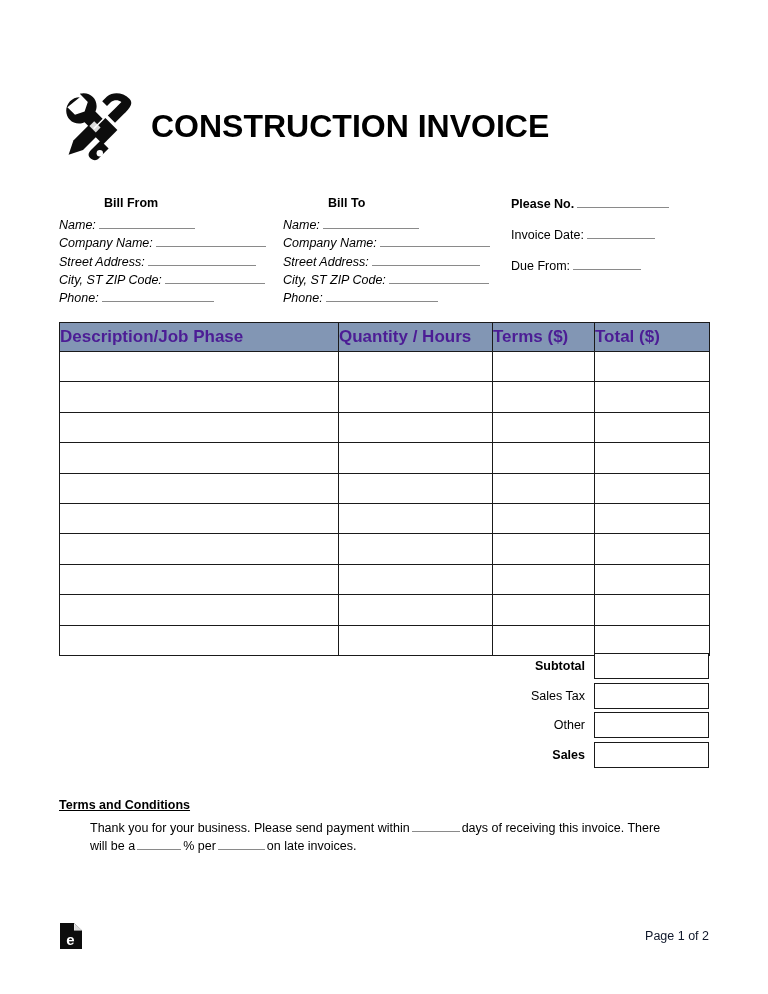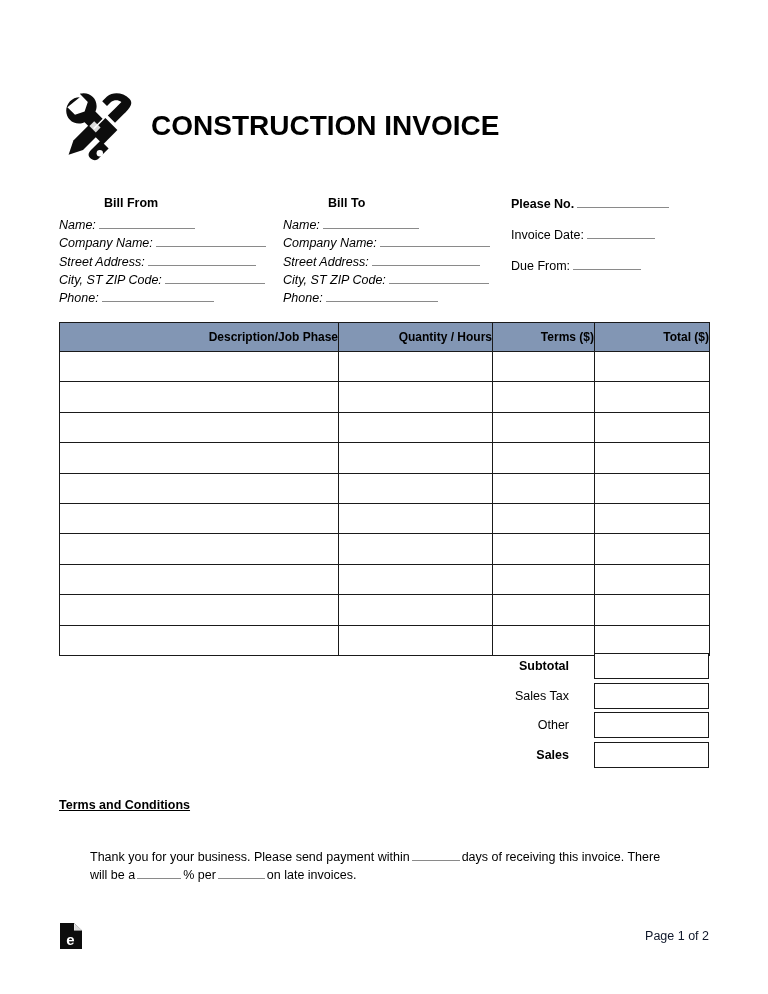--- a/index.html
+++ b/index.html
@@ -32,21 +32,21 @@
     display: flex;
     align-items: center;
   }
   .logo-icon {
     width: 80px;
     height: 80px;
     flex: 0 0 80px;
     display: block;
   }
   .doc-title {
-    font-size: 28px;
+    font-size: 32px;
     font-weight: bold;
     letter-spacing: 0px;
     line-height: 1;
     margin-left: 12px;
     white-space: nowrap;
   }
 
   
   .parties {
     position: absolute;
@@ -110,25 +110,25 @@
     border-collapse: collapse;
     table-layout: fixed;
   }
   .items-table th,
   .items-table td {
     border: 1.6px solid #1a1a1a;
     padding: 0;
   }
   .items-table thead th {
     background: #8296b4;
-    color: #000000;
+    color: #4c1d95;
     font-weight: bold;
-    font-size: 12px;
+    font-size: 17px;
     height: 28px;
-    text-align: right;
+    text-align: left;
     vertical-align: middle;
   }
   .items-table tbody td {
     height: 29.4px;
   }
   .col-desc  { width: 279px; }
   .col-qty   { width: 154px; }
   .col-price { width: 102px; }
   .col-total { width: 115px; }
 
@@ -137,21 +137,20 @@
     position: absolute;
     left: 430px;
     top: 652px;
     width: 279px;
   }
   .total-row {
     display: flex;
     align-items: center;
     height: 28.6px;
     margin-bottom: 1px;
-    gap: 16px;
   }
   .total-label {
     flex: 1 1 auto;
     text-align: right;
     font-size: 12.5px;
     padding-right: 9px;
     white-space: nowrap;
   }
   .total-label.bold { font-weight: bold; }
   .total-box {
@@ -170,21 +169,21 @@
     width: 650px;
   }
   .terms-title {
     text-align: left;
     font-weight: bold;
     font-size: 12.5px;
     text-decoration: underline;
     display: block;
   }
   .terms-body {
-    margin-top: 36px;
+    margin-top: 7px;
     padding: 0 30px 0 31px;
     font-size: 12.5px;
     line-height: 16.5px;
     text-align: left;
   }
   .b-days   { width: 48px; }
   .b-pct    { width: 44px; }
   .b-period { width: 47px; }
   .terms-body .blank { margin-left: 2px; margin-right: 2px; }
 

